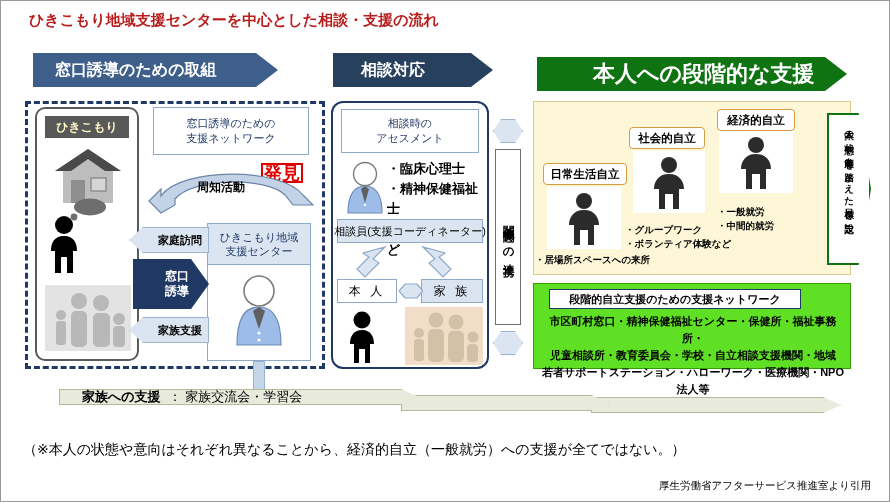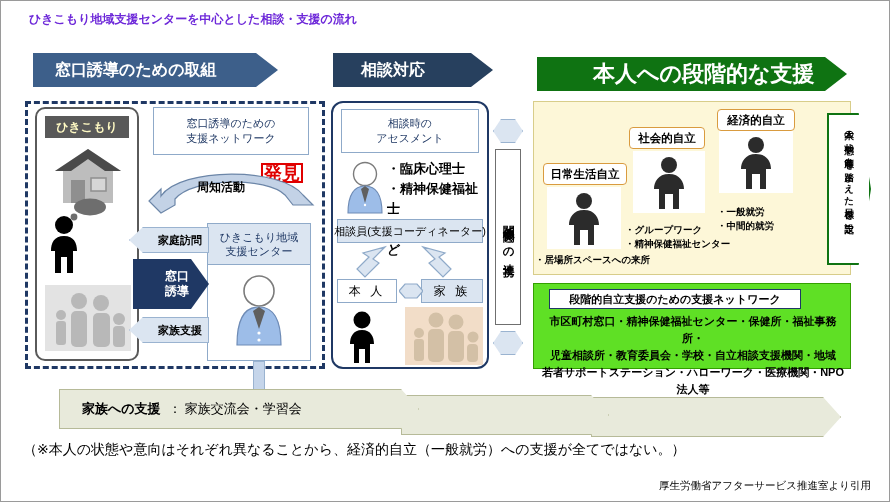--- a/index.html
+++ b/index.html
@@ -14,21 +14,21 @@
     width:890px;height:502px;
     border:1px solid #9a9a9a;
     box-sizing:border-box;
     background:#fff;
   }
   .abs{position:absolute;box-sizing:border-box;}
 
   
   #page-title{
     left:28px;top:10px;width:700px;height:24px;
-    font-size:12px;font-weight:bold;color:#6d28d9;
+    font-size:15px;font-weight:bold;color:#b91c1c;
     letter-spacing:0px;white-space:nowrap;
   }
 
   
   .banner{
     height:34px;color:#fff;font-weight:bold;font-size:16px;
     display:flex;align-items:center;
     padding-left:22px;
     clip-path:polygon(0 0, calc(100% - 22px) 0, 100% 50%, calc(100% - 22px) 100%, 0 100%);
   }
@@ -210,21 +210,21 @@
     font-size:11px;color:#000;font-weight:bold;
   }
   #green-body{
     left:538px;top:312px;width:308px;height:54px;
     font-size:11px;color:#000;font-weight:bold;line-height:1.55;
     text-align:center;
   }
 
   
   .band{
-    height:40px;background:#e8eadb;border:1px solid #b6ba98;font-family:Liberation Serif, serif;
+    height:16px;background:#e8eadb;border:1px solid #b6ba98;
   }
   #band-1{
     left:58px;top:388px;width:360px;
     clip-path:polygon(0 0, calc(100% - 18px) 0, 100% 50%, calc(100% - 18px) 100%, 0 100%);
     display:flex;align-items:center;padding-left:22px;
   }
   #band-2{
     left:400px;top:394px;width:208px;
     clip-path:polygon(0 0, calc(100% - 18px) 0, 100% 50%, calc(100% - 18px) 100%, 0 100%);
   }
@@ -419,21 +419,21 @@
       <circle cx="37" cy="14" r="8" fill="#2b2b2b"></circle>
       <path d="M37 23 C26 23 22 31 22 38 L27 38 L27 58 L33 58 L33 43 L41 43 L41 58 L47 58 L47 38 L52 38 C52 31 48 23 37 23 Z" fill="#2b2b2b"></path>
     </svg>
   </div>
 
   <div class="abs stage-notes" id="stage-notes-1">
     <div>・居場所スペースへの来所</div>
   </div>
   <div class="abs stage-notes" id="stage-notes-2">
     <div>・グループワーク</div>
-    <div>・精神保健福祉センター</div>
+    <div>・ボランティア体験など</div>
   </div>
   <div class="abs stage-notes" id="stage-notes-3">
     <div>・一般就労</div>
     <div>・中間的就労</div>
   </div>
 
   <div class="abs" id="goal-arrow">
     <span id="goal-text">本人の状態や意向等を踏まえた目標を設定</span>
   </div>
 

